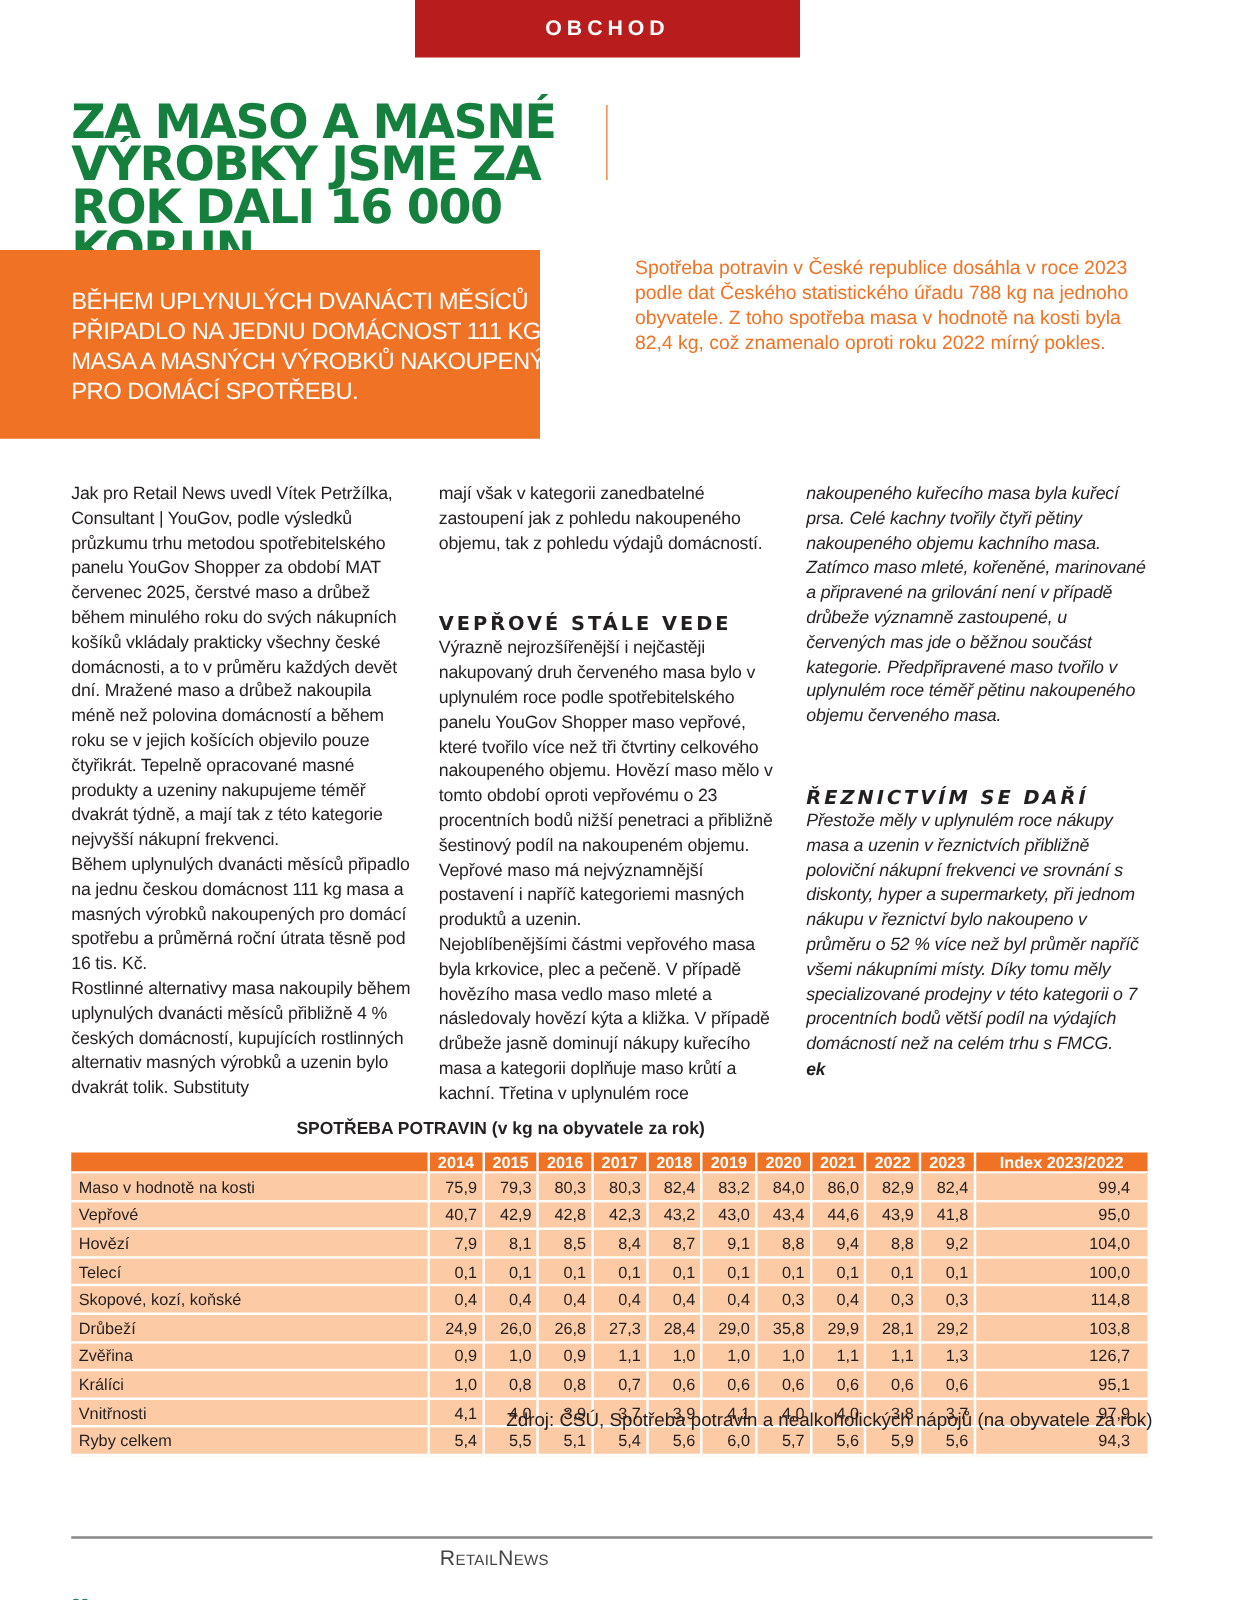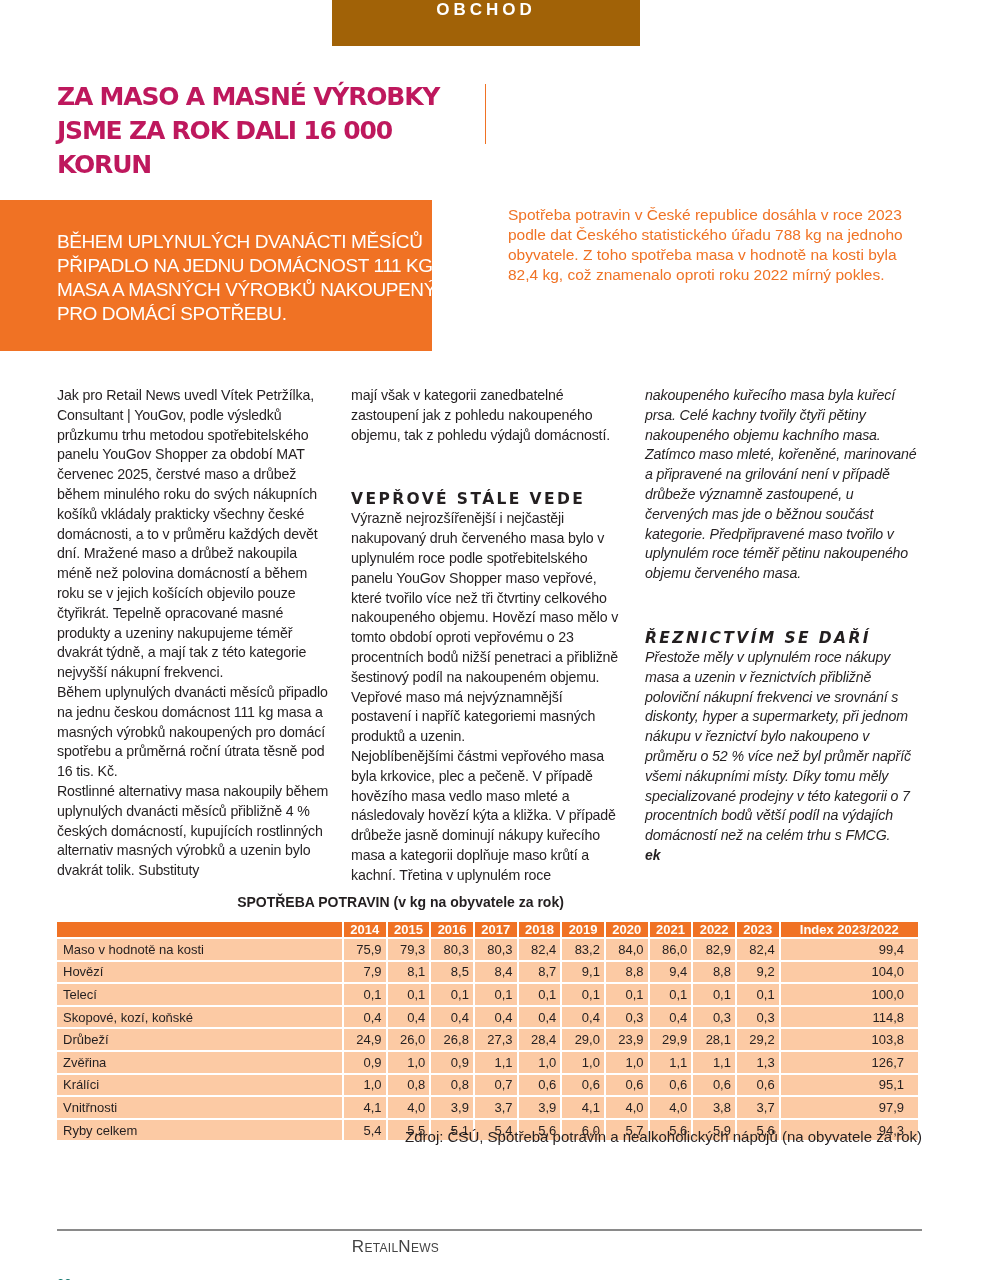--- a/index.html
+++ b/index.html
@@ -1,28 +1,28 @@
 <!DOCTYPE html>
 <html><head>
 <meta charset="utf-8">
 <style>
   * { box-sizing: border-box; margin: 0; padding: 0; }
   html, body { width: 987px; height: 1280px; background: #ffffff; overflow: hidden; }
   body { position: relative; font-family: "Liberation Sans", sans-serif; color: #231f20; }
 
   .section-tab {
     position: absolute; left: 332px; top: 0; width: 308px; height: 46px;
-    background: #a16207; color: #ffffff; display: flex; align-items: flex-start; justify-content: center;
+    background: #b91c1c; color: #ffffff; display: flex; align-items: center; justify-content: center;
     font-weight: bold; font-size: 17px; letter-spacing: 4px;
   }
 
   .headline {
     position: absolute; left: 57px; top: 80px; width: 420px;
-    color: #be185d; font-family: "DejaVu Sans", sans-serif; font-weight: bold;
-    font-size: 25px; line-height: 34px; letter-spacing: -1.2px; text-transform: uppercase;
+    color: #15803d; font-family: "DejaVu Sans", sans-serif; font-weight: bold;
+    font-size: 38px; line-height: 34px; letter-spacing: -1.2px; text-transform: uppercase;
   }
   .headline-rule {
     position: absolute; left: 485px; top: 84px; width: 1px; height: 60px; background: #f07224;
   }
 
   .lead-box {
     position: absolute; left: 0; top: 200px; width: 432px; height: 151px;
     background: #f07224; color: #ffffff;
     padding: 30px 0 0 57px;
     font-size: 19px; line-height: 24px; text-transform: uppercase;
@@ -168,20 +168,34 @@
         <td>80,3</td>
         <td>82,4</td>
         <td>83,2</td>
         <td>84,0</td>
         <td>86,0</td>
         <td>82,9</td>
         <td>82,4</td>
         <td class="idx">99,4</td>
       </tr>
       <tr>
+        <td class="label">Vepřové</td>
+        <td>40,7</td>
+        <td>42,9</td>
+        <td>42,8</td>
+        <td>42,3</td>
+        <td>43,2</td>
+        <td>43,0</td>
+        <td>43,4</td>
+        <td>44,6</td>
+        <td>43,9</td>
+        <td>41,8</td>
+        <td class="idx">95,0</td>
+      </tr>
+      <tr>
         <td class="label">Hovězí</td>
         <td>7,9</td>
         <td>8,1</td>
         <td>8,5</td>
         <td>8,4</td>
         <td>8,7</td>
         <td>9,1</td>
         <td>8,8</td>
         <td>9,4</td>
         <td>8,8</td>
@@ -217,21 +231,21 @@
         <td class="idx">114,8</td>
       </tr>
       <tr>
         <td class="label">Drůbeží</td>
         <td>24,9</td>
         <td>26,0</td>
         <td>26,8</td>
         <td>27,3</td>
         <td>28,4</td>
         <td>29,0</td>
-        <td>23,9</td>
+        <td>35,8</td>
         <td>29,9</td>
         <td>28,1</td>
         <td>29,2</td>
         <td class="idx">103,8</td>
       </tr>
       <tr>
         <td class="label">Zvěřina</td>
         <td>0,9</td>
         <td>1,0</td>
         <td>0,9</td>

